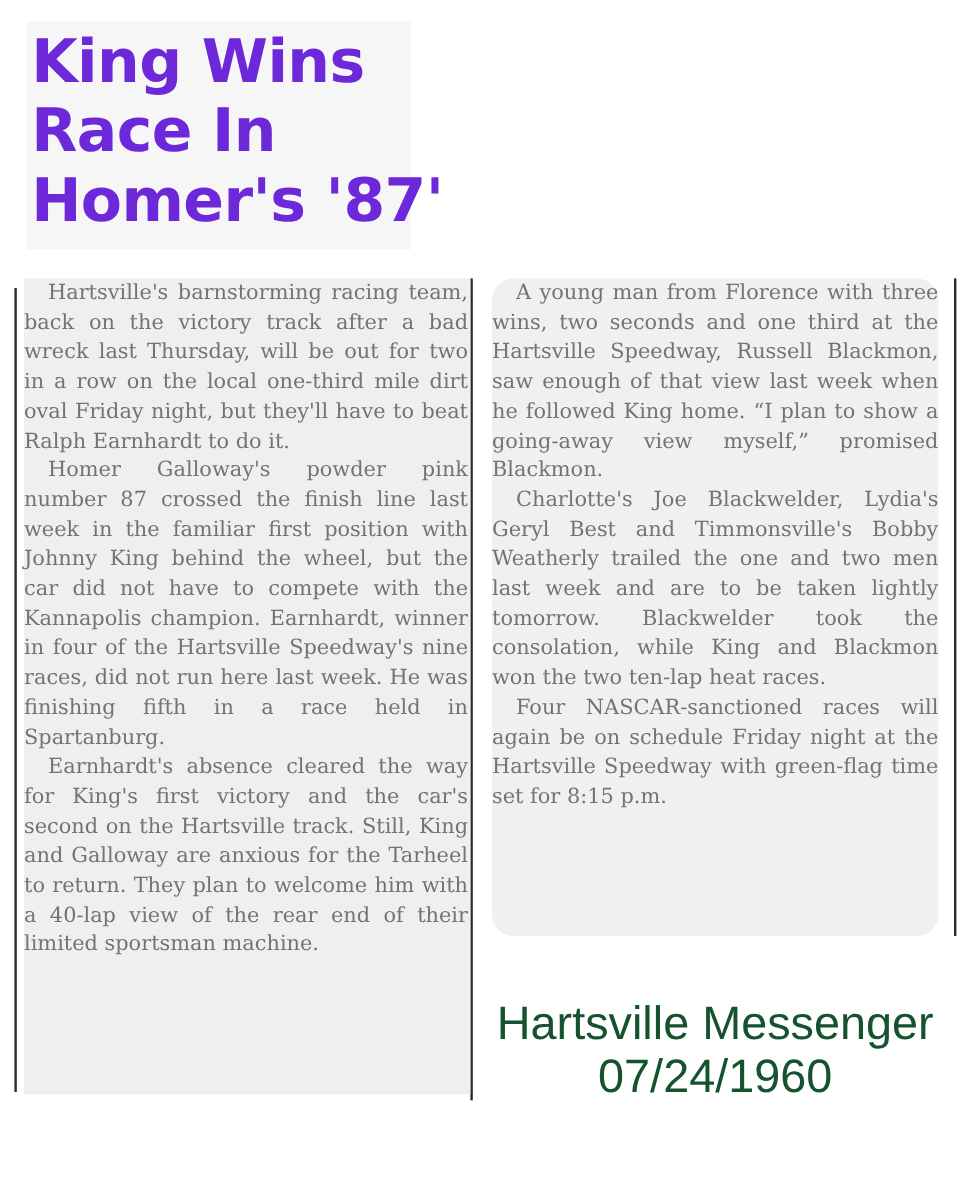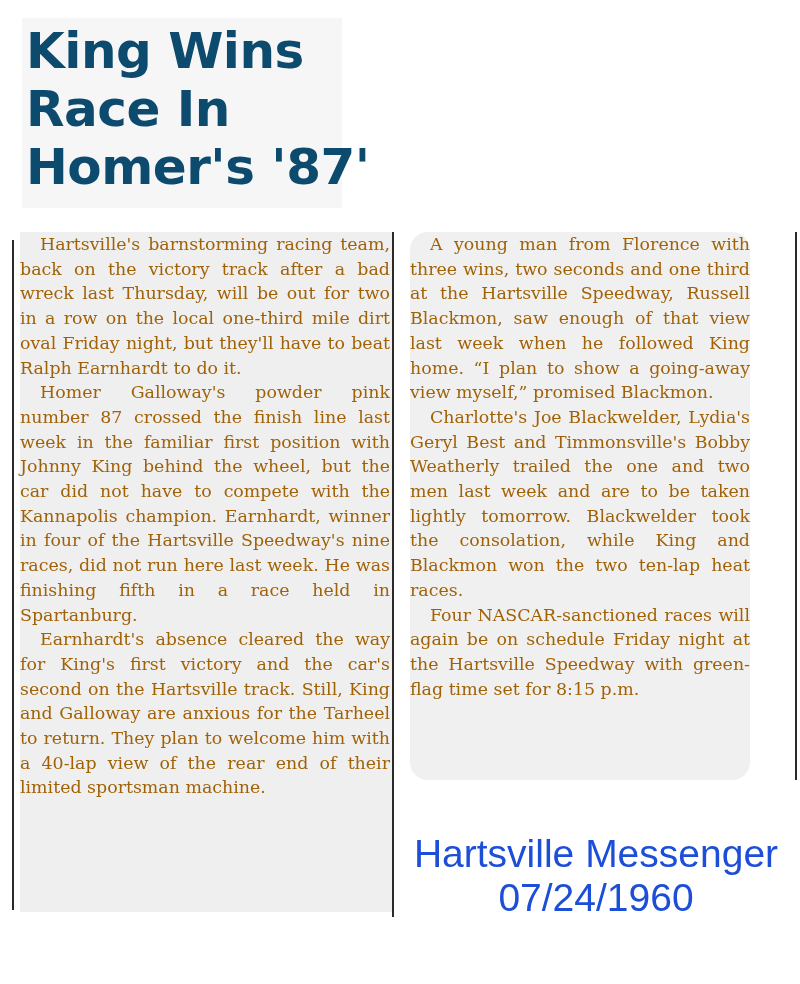--- a/index.html
+++ b/index.html
@@ -4,39 +4,39 @@
 <style>
   html, body { margin: 0; padding: 0; background: #ffffff; }
   body { width: 800px; height: 984px; position: relative; overflow: hidden; }
   .headline-block {
     position: absolute; left: 22px; top: 18px; width: 320px; height: 190px;
     background: #f6f6f6;
   }
   .headline {
     position: absolute; left: 26px; top: 22px;
     font-family: "DejaVu Sans", sans-serif; font-weight: bold;
-    font-size: 50px; line-height: 58px; color: #0c4a6e; letter-spacing: -0.5px;
+    font-size: 50px; line-height: 58px; color: #6d28d9; letter-spacing: -0.5px;
   }
   .headline div { white-space: nowrap; }
   .col {
     position: absolute;
     font-family: "DejaVu Serif", serif;
-    font-size: 17.4px; line-height: 24.7px; color: #a16207;
+    font-size: 17.4px; line-height: 24.7px; color: #737373;
     text-align: justify;
   }
   .col p { margin: 0; text-indent: 20px; }
   .col-left { left: 20px; top: 232px; width: 370px; height: 680px; background: #efefef; padding: 0 2px 0 0; }
-  .col-right { left: 410px; top: 232px; width: 340px; height: 548px; background: #f0f0f0; border-radius: 18px; }
+  .col-right { left: 410px; top: 232px; width: 372px; height: 548px; background: #f0f0f0; border-radius: 18px; }
   .rule { position: absolute; background: #2a2a2a; width: 2px; }
   .rule-a { left: 12px; top: 240px; height: 670px; }
   .rule-b { left: 392px; top: 232px; height: 685px; width: 1.5px; }
   .rule-c { left: 795px; top: 232px; height: 548px; width: 1.5px; }
   .caption {
     position: absolute; left: 392px; top: 832px; width: 408px;
-    font-family: "Liberation Sans", sans-serif; color: #1d4ed8;
+    font-family: "Liberation Sans", sans-serif; color: #14532d;
     font-size: 39px; line-height: 44px; text-align: center;
   }
   .caption div { white-space: nowrap; }
 </style>
 </head>
 <body>
 
 <div class="headline-block"></div>
 <div class="headline">
   <div>King Wins</div>

